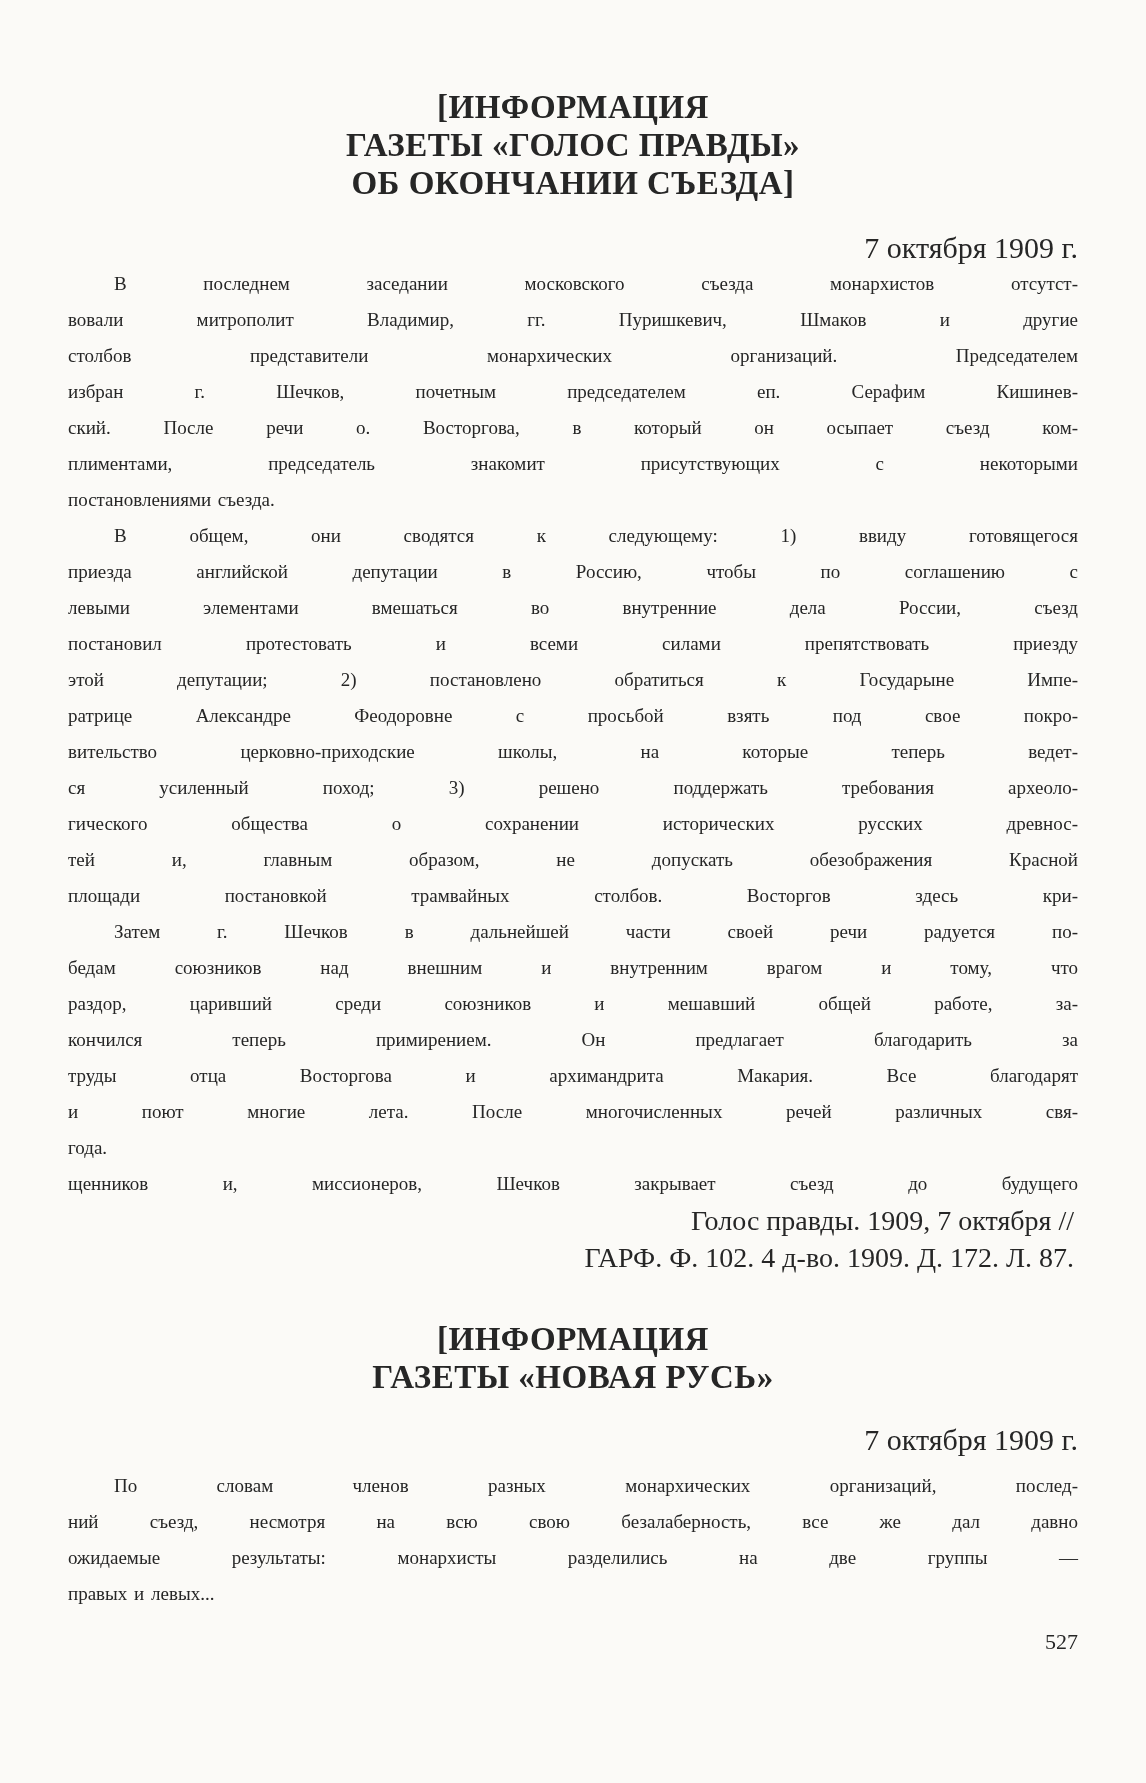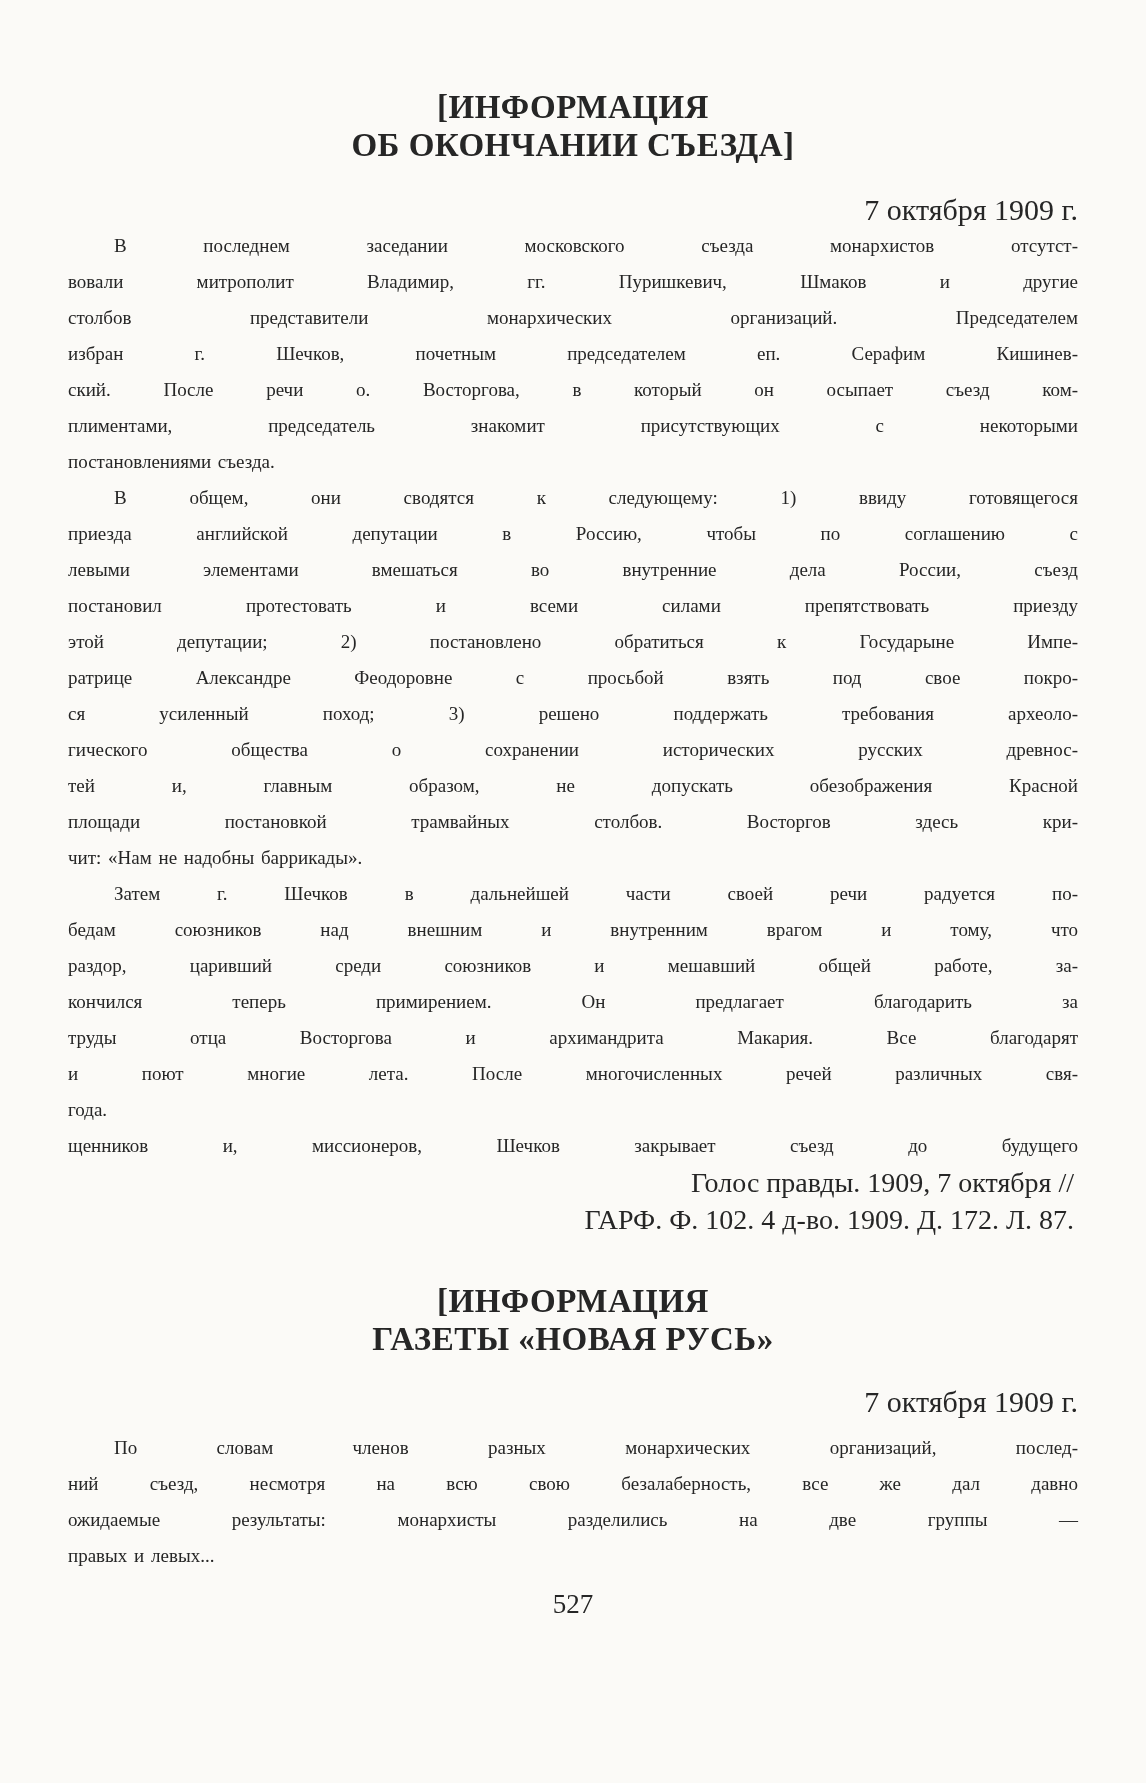--- a/index.html
+++ b/index.html
@@ -47,60 +47,61 @@
   .para .line.last { text-align-last: left; }
   .citation {
     text-align: right;
     font-size: 28px;
     line-height: 37px;
     padding-right: 4px;
   }
   .citation .tline { white-space: nowrap; }
   .doc2 { margin-top: 44px; }
   .page-number {
-    text-align: center;
-    font-size: 27px;
+    text-align: right;
+    font-size: 22px;
     line-height: 36px;
     margin-top: 12px;
   }
 </style>
 </head>
 <body>
 
 <div class="page">
   <div class="content">
 
     <div class="doc1">
       <div class="doc-title">
           <div class="tline">[ИНФОРМАЦИЯ</div>
+          <div class="tline">ГАЗЕТЫ «ГОЛОС ПРАВДЫ»</div>
           <div class="tline">ОБ ОКОНЧАНИИ СЪЕЗДА]</div>
         </div>
       <div class="doc-date">7 октября 1909 г.</div>
       <div class="doc-body">
           <div class="para">
             <div class="line first">В последнем заседании московского съезда монархистов отсутст-</div>
             <div class="line">вовали митрополит Владимир, гг. Пуришкевич, Шмаков и другие</div>
             <div class="line">столбов представители монархических организаций. Председателем</div>
             <div class="line">избран г. Шечков, почетным председателем еп. Серафим Кишинев-</div>
             <div class="line">ский. После речи о. Восторгова, в который он осыпает съезд ком-</div>
             <div class="line">плиментами, председатель знакомит присутствующих с некоторыми</div>
             <div class="line last">постановлениями съезда.</div>
           </div>
           <div class="para">
             <div class="line first">В общем, они сводятся к следующему: 1) ввиду готовящегося</div>
             <div class="line">приезда английской депутации в Россию, чтобы по соглашению с</div>
             <div class="line">левыми элементами вмешаться во внутренние дела России, съезд</div>
             <div class="line">постановил протестовать и всеми силами препятствовать приезду</div>
             <div class="line">этой депутации; 2) постановлено обратиться к Государыне Импе-</div>
             <div class="line">ратрице Александре Феодоровне с просьбой взять под свое покро-</div>
+            <div class="line">вительство церковно-приходские школы, на которые теперь ведет-</div>
             <div class="line">ся усиленный поход; 3) решено поддержать требования археоло-</div>
             <div class="line">гического общества о сохранении исторических русских древнос-</div>
             <div class="line">тей и, главным образом, не допускать обезображения Красной</div>
             <div class="line">площади постановкой трамвайных столбов. Восторгов здесь кри-</div>
-            <div class="line last">чит: «Нам не надобны баррикады».</div>
           </div>
           <div class="para">
             <div class="line first">Затем г. Шечков в дальнейшей части своей речи радуется по-</div>
             <div class="line">бедам союзников над внешним и внутренним врагом и тому, что</div>
             <div class="line">раздор, царивший среди союзников и мешавший общей работе, за-</div>
             <div class="line">кончился теперь примирением. Он предлагает благодарить за</div>
             <div class="line">труды отца Восторгова и архимандрита Макария. Все благодарят</div>
             <div class="line">и поют многие лета. После многочисленных речей различных свя-</div>
             <div class="line last">года.</div>
             <div class="line">щенников и, миссионеров, Шечков закрывает съезд до будущего</div>

